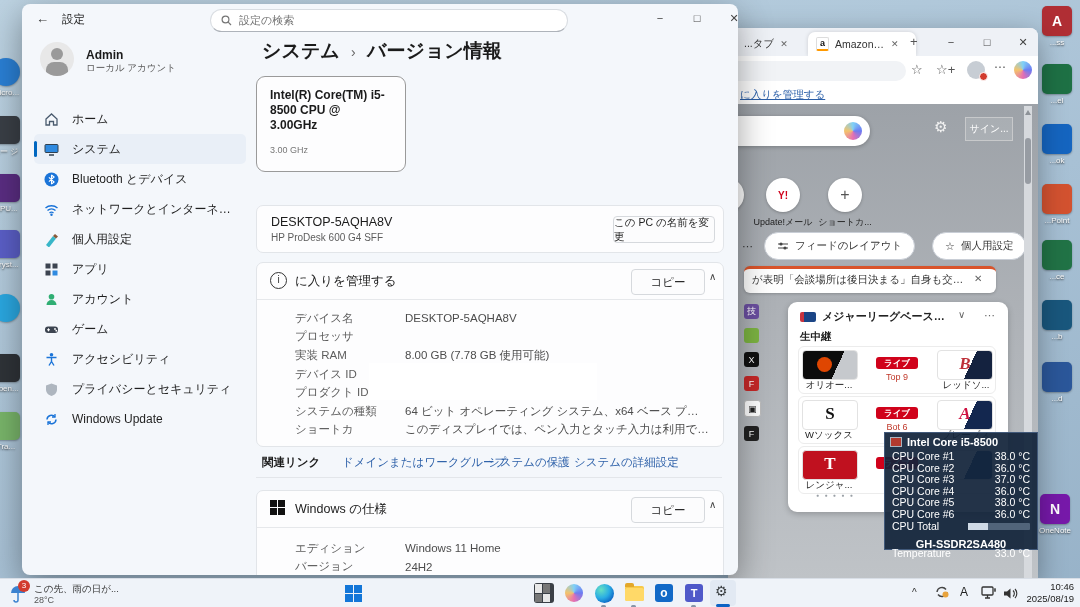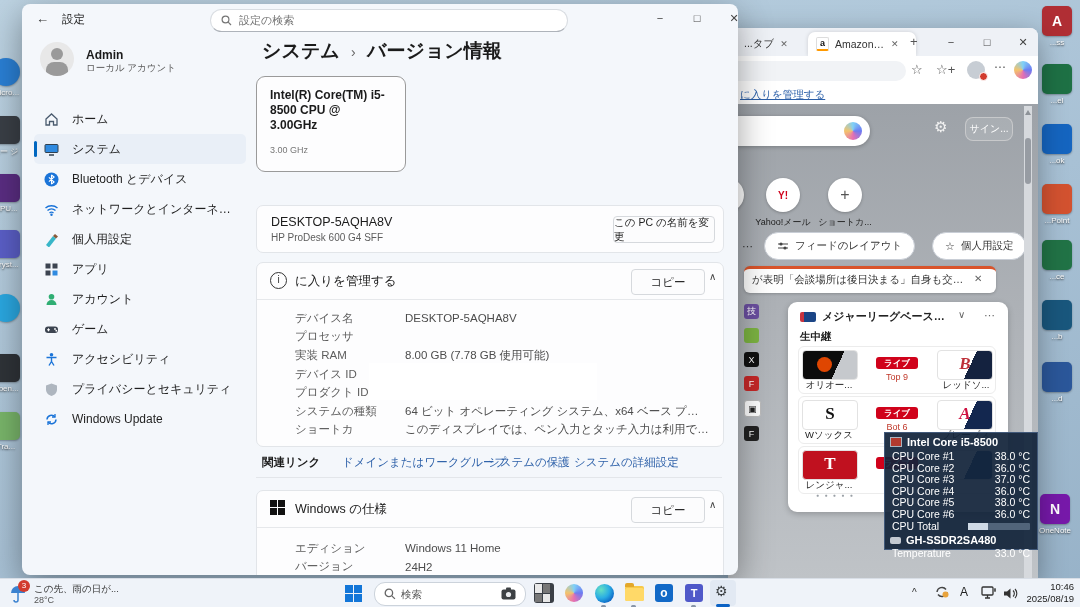--- a/index.html
+++ b/index.html
@@ -122,30 +122,30 @@
     <div class="a" style="left:0;top:58px;width:310px;height:18px;background:#fff;">
       <span class="a link" style="left:12px;top:2px;font-size:10.5px;text-decoration:underline;">に入りを管理する</span>
     </div>
 
     <div class="a ntp" style="left:0;top:76px;width:310px;height:476px;">
 
       <div class="a" style="left:0;top:12px;width:142px;height:30px;background:#fff;border-radius:0 15px 15px 0;box-shadow:0 1px 4px rgba(0,0,0,.25);">
         <span class="a" style="left:116px;top:6px;width:18px;height:18px;border-radius:50%;background:conic-gradient(#7fd1f7,#6c7bf2,#e66fb2,#f3c36b,#7fd1f7);"></span>
       </div>
       <div class="a" style="left:206px;top:14px;font-size:15px;color:#f2f2f2;">⚙</div>
-      <div class="a" style="left:237px;top:13px;width:46px;height:22px;border:1px solid #d6d6d6aa;border-radius:8px;background:rgba(255,255,255,.12);color:#fff;font-size:10px;line-height:22px;text-align:center;">サイン...</div>
+      <div class="a" style="left:237px;top:13px;width:46px;height:22px;border:1px solid #d6d6d6aa;border-radius:0;background:rgba(255,255,255,.12);color:#fff;font-size:10px;line-height:22px;text-align:center;">サイン...</div>
 
       <div class="a qcirc" style="left:-18px;top:74px;"></div>
       <div class="a qcirc" style="left:38px;top:74px;">
         <span style="color:#d0021b;font-weight:bold;font-size:10px;">Y!</span>
       </div>
       <div class="a qcirc" style="left:100px;top:74px;">
         <span style="color:#555;font-size:16px;">+</span>
       </div>
-      <div class="a qlabel" style="left:23px;top:112px;">Yahoo!メール</div>
+      <div class="a qlabel" style="left:23px;top:112px;">Update!メール</div>
       <div class="a qlabel" style="left:85px;top:112px;">ショートカ...</div>
 
       <div class="a" style="left:14px;top:136px;color:#333;font-size:11px;">⋯</div>
       <div class="a pill" style="left:36px;top:128px;">
         <svg width="12" height="10" viewBox="0 0 12 10">
             <path d="M1 3h10M1 7h10" stroke="#444" stroke-width="1.2"></path>
             <circle cx="4" cy="3" r="1.6" fill="#444"></circle>
             <circle cx="8" cy="7" r="1.6" fill="#444"></circle>
           </svg>
         <span>フィードのレイアウト</span>
@@ -450,21 +450,21 @@
           <span>CPU Core #6</span>
           <span>36.0 °C</span>
         </div>
       </div>
     <div class="tiprow">
       <span>CPU Total</span>
       <span style="width:62px;height:7px;background:#51647a;border-radius:1px;margin-top:2px;display:inline-block;">
           <span style="display:block;width:32%;height:7px;background:#cfdae6;"></span>
         </span>
     </div>
-    <div style="display:flex;align-items:center;gap:5px;padding:1px 5px;height:14px;">
+    <div style="display:flex;align-items:center;gap:5px;padding:1px 5px;height:14px;flex-direction:column;">
       <span style="width:11px;height:7px;background:#c3c9d1;border-radius:2px;"></span>
       <span style="font-weight:bold;font-size:11px;">GH-SSDR2SA480</span>
     </div>
     <div class="tiprow">
       <span>Temperature</span>
       <span>33.0 °C</span>
     </div>
   </div>
 
   <div id="taskbar" class="a">
@@ -480,32 +480,20 @@
     </div>
 
     <div class="tbicon" style="left:342px;">
       <span style="display:grid;grid-template-columns:8px 8px;grid-gap:1px;">
           <span style="width:8px;height:8px;background:#1376d8;"></span>
           <span style="width:8px;height:8px;background:#1376d8;"></span>
           <span style="width:8px;height:8px;background:#1376d8;"></span>
           <span style="width:8px;height:8px;background:#1376d8;"></span>
         </span>
     </div>
-    <div class="a" style="left:374px;top:3px;width:150px;height:22px;background:#fff;border:1px solid #ccd3db;border-radius:11px;">
-      <svg class="a" style="left:9px;top:5px;" width="12" height="12" viewBox="0 0 11 11">
-          <circle cx="4.5" cy="4.5" r="3.4" fill="none" stroke="#666" stroke-width="1.2"></circle>
-          <path d="M7.2 7.2 L10 10" stroke="#666" stroke-width="1.2"></path>
-        </svg>
-      <span class="a" style="left:26px;top:5px;font-size:10.5px;color:#555;">検索</span>
-      <svg class="a" style="left:126px;top:4px;" width="15" height="13" viewBox="0 0 15 13">
-          <rect x="0.5" y="2.5" width="14" height="10" rx="2" fill="#3c4043"></rect>
-          <rect x="5" y="0.5" width="5" height="3" rx="1" fill="#3c4043"></rect>
-          <circle cx="7.5" cy="7.5" r="2.6" fill="#e8eaed"></circle>
-        </svg>
-    </div>
 
     <div class="tbicon" style="left:533px;">
       <span style="width:18px;height:18px;background:#3a3f46;border-radius:3px;display:grid;grid-template-columns:7px 7px;grid-gap:1px;padding:1px;">
           <span style="background:#e8e8e8;"></span>
           <span style="background:#777;"></span>
           <span style="background:#777;"></span>
           <span style="background:#e8e8e8;"></span>
         </span>
     </div>
     <div class="tbicon" style="left:563px;">

